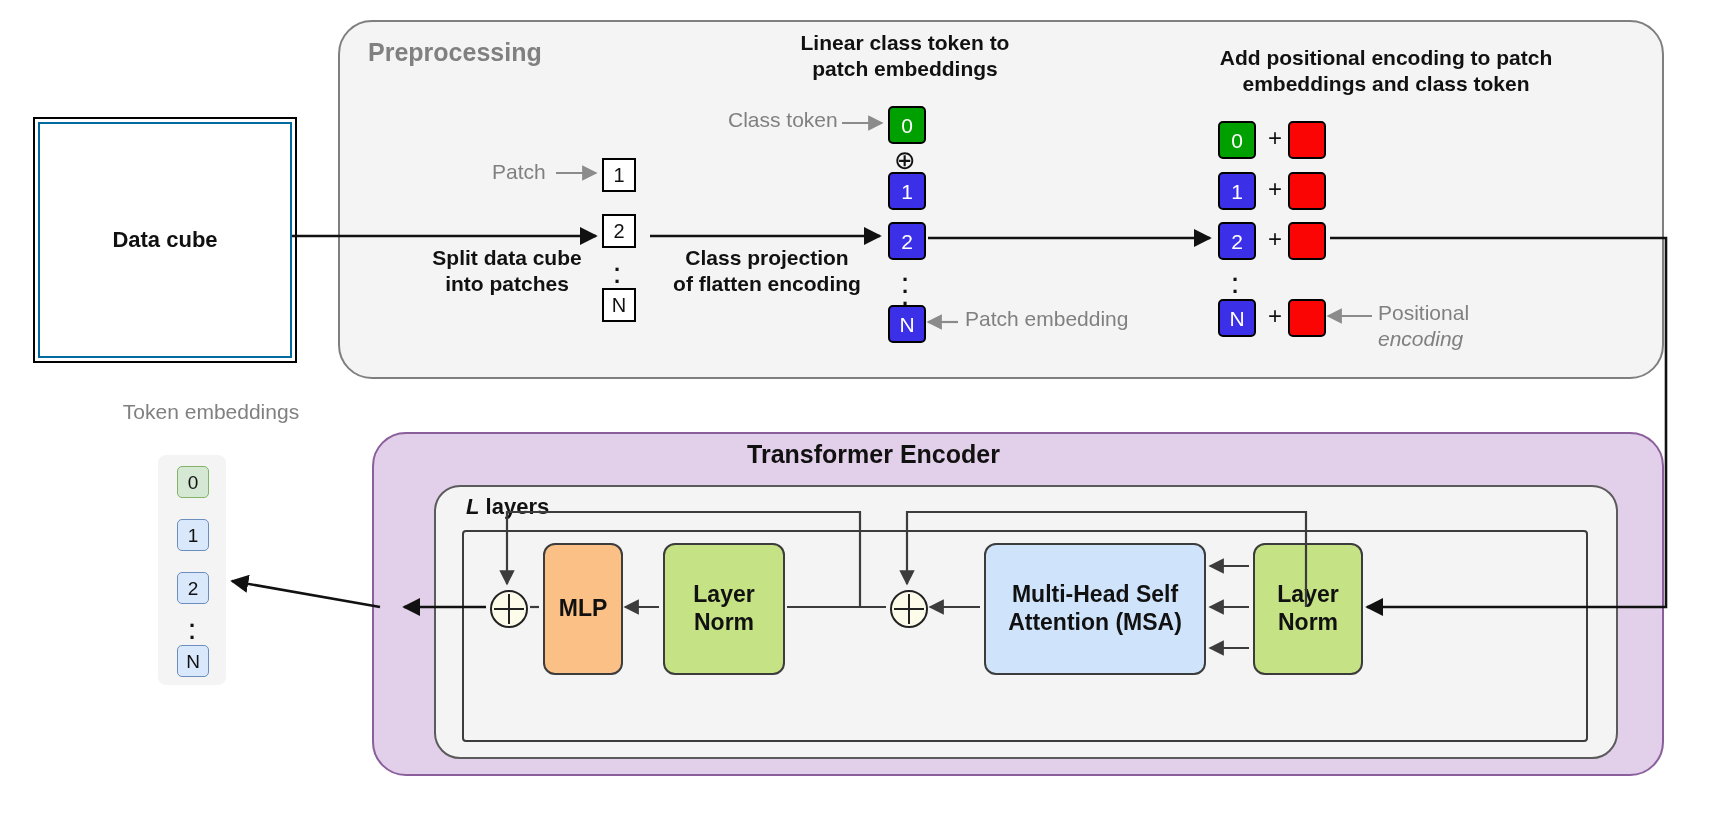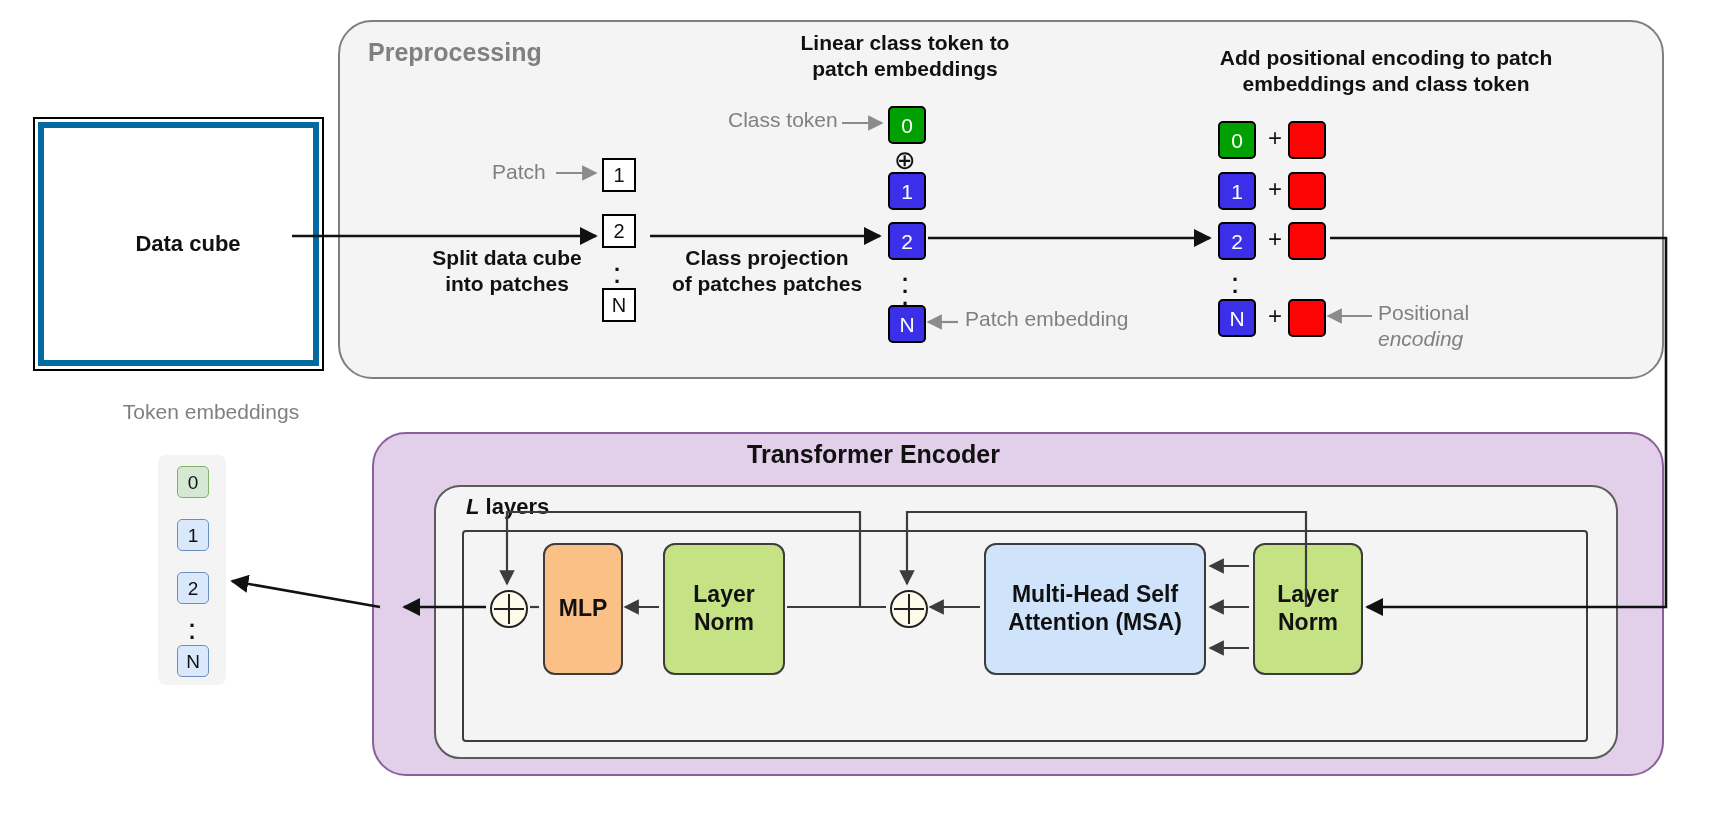--- a/index.html
+++ b/index.html
@@ -30,23 +30,23 @@
   }
 
   .lbl-pre{left:368px;top:38px;font-size:25px;font-weight:bold;color:#808080;}
   .lbl-enc{left:12px;top:440px;width:1723px;text-align:center;font-size:25px;font-weight:bold;color:#111;}
   .lbl-layers{left:466px;top:494px;font-size:22px;font-weight:bold;color:#111;}
   .lbl-layers i{font-style:italic;}
 
   
   .datacube{
     left:38px;top:122px;width:250px;height:232px;background:#fff;
-    border:6px solid #0369a1;box-shadow:0 0 0 3px #fff,0 0 0 5px #000;
+    border:2px solid #0369a1;box-shadow:0 0 0 3px #fff,0 0 0 5px #000;
     display:flex;align-items:center;justify-content:center;
-    font-size:22px;font-weight:bold;color:#111;padding-left:19px;
+    font-size:22px;font-weight:bold;color:#111;
   }
 
   
   .sq{
     width:30px;height:30px;background:#fff;border:2px solid #000;
     display:flex;align-items:center;justify-content:center;
     font-size:20px;color:#111;line-height:1;
   }
   
   .tok{
@@ -141,21 +141,21 @@
     <span>N</span>
   </div>
 
   <div class="abs hd" style="left:374px;top:245px;width:266px;">
     <div>Split data cube</div>
     <div>into patches</div>
   </div>
 
   <div class="abs hd" style="left:652px;top:245px;width:230px;">
     <div>Class projection</div>
-    <div>of patches patches</div>
+    <div>of flatten encoding</div>
   </div>
 
   <div class="abs hd" style="left:760px;top:30px;width:290px;">
     <div>Linear class token to</div>
     <div>patch embeddings</div>
   </div>
 
   <div class="abs" style="left:704px;top:108px;margin-left:24px;">
     <span class="grey" style="font-size:21px;">Class token</span>
   </div>

